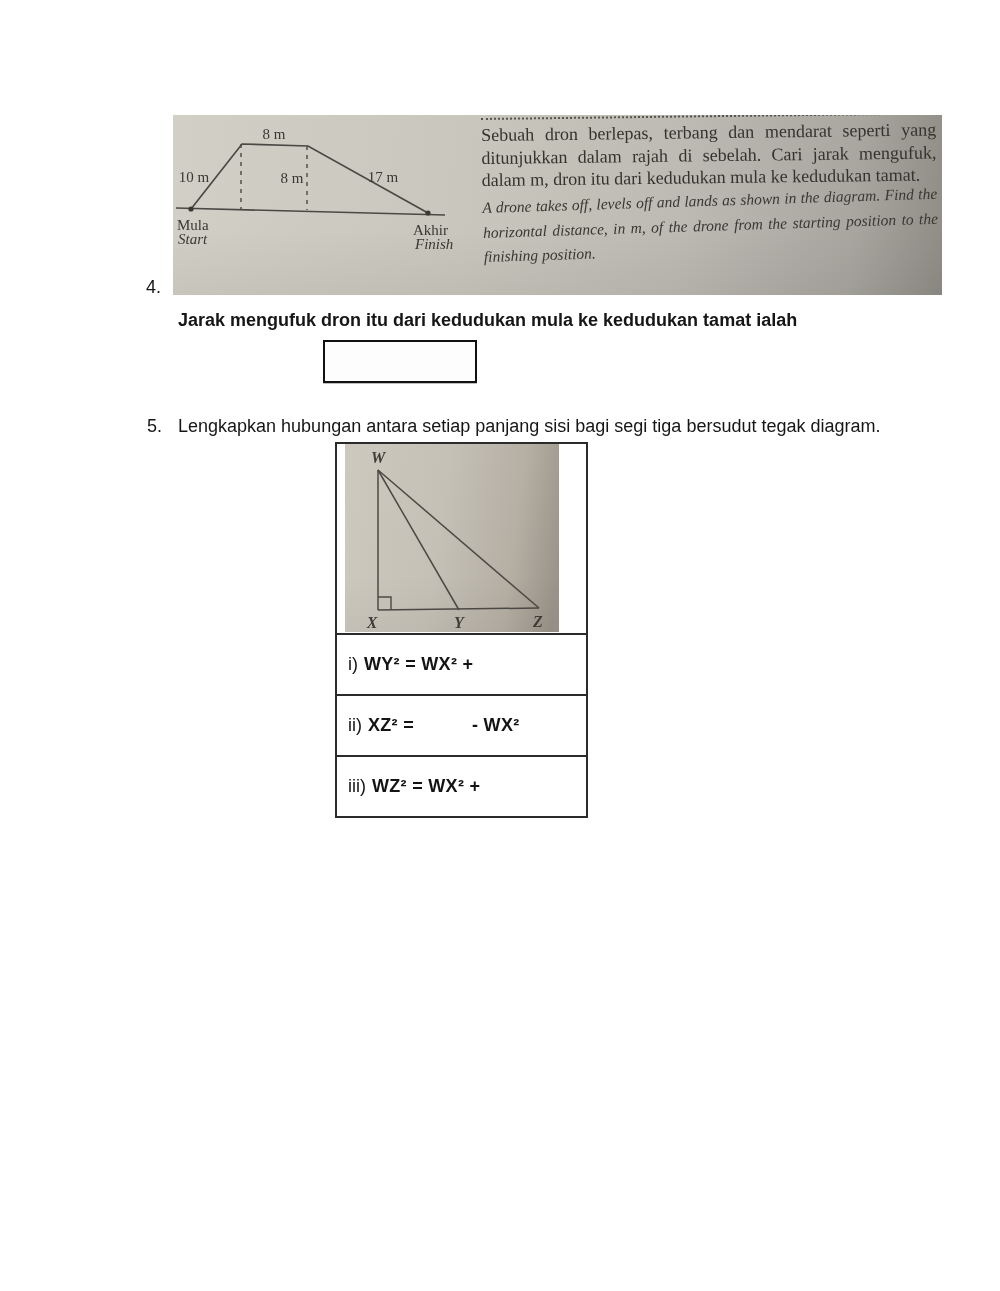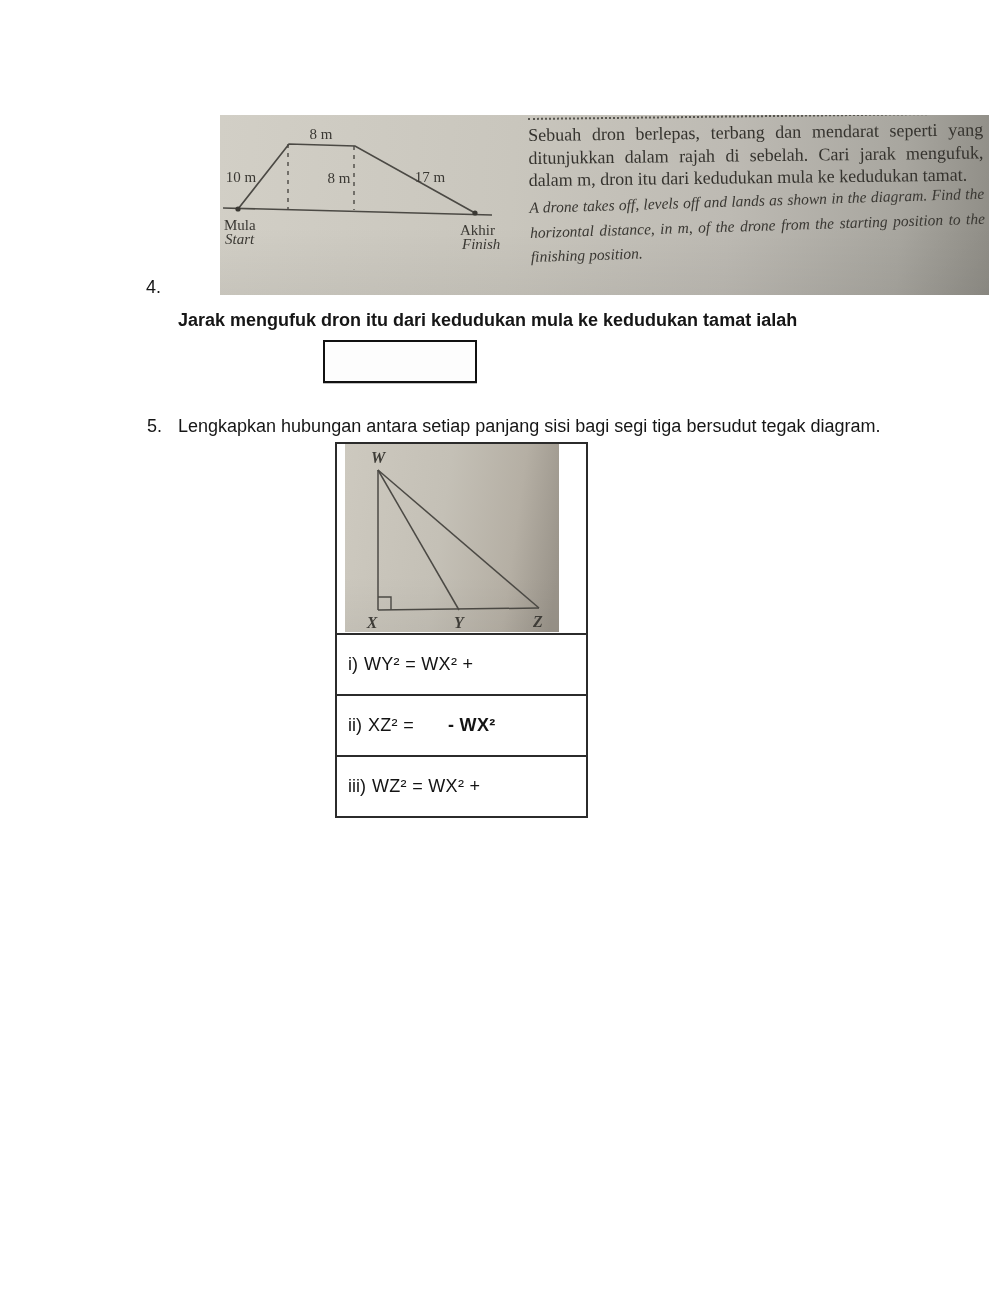--- a/index.html
+++ b/index.html
@@ -13,21 +13,20 @@
   }
   .abs { position: absolute; }
 
   
   .scan {
     left: 173px; top: 115px; width: 769px; height: 180px;
     background:
       linear-gradient(180deg, rgba(0,0,0,0) 62%, rgba(0,0,0,0.05) 100%),
       linear-gradient(94deg, #d2cfc6 0%, #c9c6bd 38%, #bdbab3 66%, #a8a69f 88%, #8f8d86 100%);
     overflow: hidden;
-    margin-left: 47px;
   }
   .scan svg text { font-family: "Liberation Serif", serif; fill: #3a3833; }
   .scan-text-col {
     position: absolute; left: 308px; top: 3px; width: 455px;
     border-top: 2px dotted #57554f;
     padding-top: 4px;
     transform: rotate(-0.7deg);
     transform-origin: left top;
   }
   .malay-text {
@@ -76,22 +75,22 @@
   }
   .eq-row {
     height: 61px;
     border-top: 2px solid #2b2b2b;
     display: flex; align-items: center;
     padding-left: 11px;
     font-size: 18px; color: #141414;
     background: #ffffff;
   }
   .eq-prefix { font-weight: 400; margin-right: 6px; }
-  .eq-main { font-weight: 400; letter-spacing: 0.3px; }
-  .eq-tail { font-weight: 700; letter-spacing: 0.3px; margin-left: 34px; }
+  .eq-main { font-weight: 700; letter-spacing: 0.3px; }
+  .eq-tail { font-weight: 700; letter-spacing: 0.3px; margin-left: 58px; }
 </style>
 </head>
 <body>
 
 <div class="abs scan">
 
   <svg class="abs" style="left:0; top:0;" width="305" height="180" viewBox="0 0 305 180">
 
     <line x1="3" y1="93" x2="272" y2="100" stroke="#4b4944" stroke-width="1.6"></line>
 

